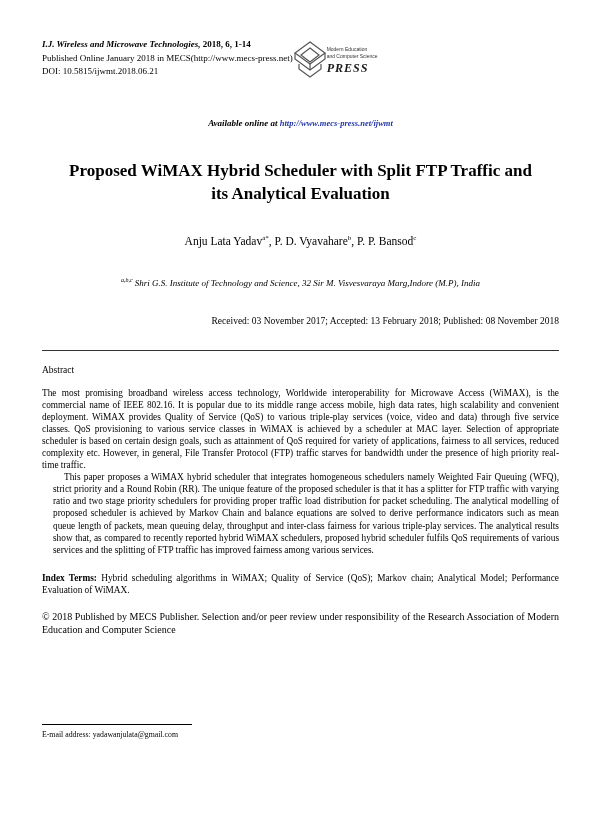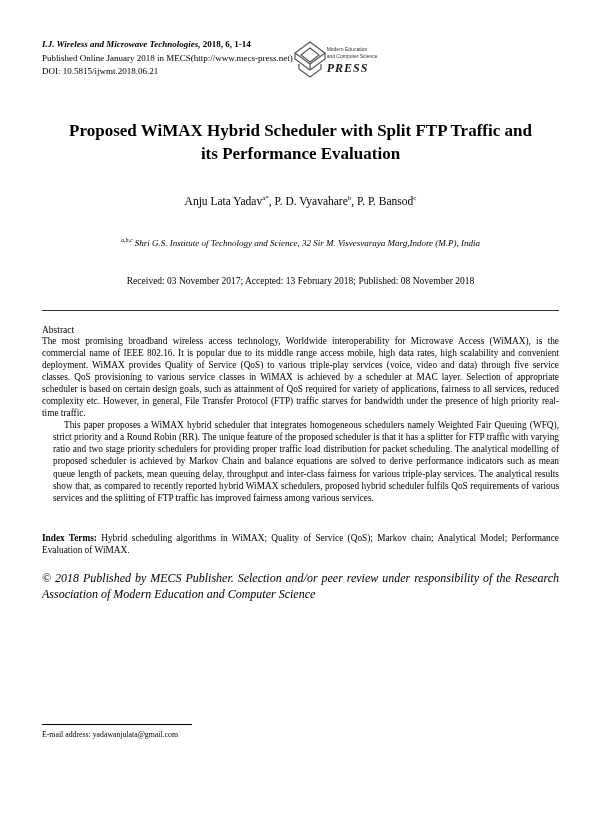--- a/index.html
+++ b/index.html
@@ -28,31 +28,31 @@
   
   .available { text-align: center; margin-top: 30px; font-size: 9px; font-weight: bold; font-style: italic; }
   .available a { color: #2438a8; font-size: 8.5px; text-decoration: none; }
 
   
   .title { margin: 32px auto 0 auto; max-width: 480px; text-align: center; font-size: 17px; line-height: 1.35; }
   .authors { margin-top: 28px; text-align: center; font-size: 11.5px; }
   .authors sup { font-size: 7px; }
   .affiliation { margin-top: 30px; text-align: center; font-size: 9px; font-style: italic; }
   .affiliation sup { font-size: 6px; font-style: italic; }
-  .dates { margin-top: 28px; text-align: center; font-size: 9.5px; }
+  .dates { margin-top: 28px; text-align: right; font-size: 9.5px; }
 
   .divider { margin-top: 24px; border-top: 1px solid #333; }
 
   
   .abstract-heading { margin-top: 14px; font-size: 9.5px; font-weight: normal; }
-  .para { font-size: 9.3px; line-height: 1.3; text-align: justify; }
+  .para { margin-top: 12px; font-size: 9.3px; line-height: 1.3; text-align: justify; }
   .para.second { margin-top: 0; text-indent: 11px; margin-left: 11px; }
-  .index-terms { margin-top: 28px; font-size: 9.3px; line-height: 1.3; text-align: justify; }
+  .index-terms { margin-top: 16px; font-size: 9.3px; line-height: 1.3; text-align: justify; }
   .index-label { font-weight: bold; }
-  .copyright { margin-top: 14px; font-size: 12px; line-height: 1.35; font-style: italic; text-align: justify; }
+  .copyright { margin-top: 14px; font-size: 10px; line-height: 1.35; text-align: justify; }
 
   
   .footnote { position: absolute; left: 42px; right: 42px; top: 724px; font-size: 7.8px; line-height: 1.5; }
   .footnote-rule { width: 150px; border-top: 1px solid #000; margin-bottom: 4px; }
 </style>
 </head>
 <body>
 
 <div class="content">
 
@@ -78,22 +78,25 @@
         </svg>
       </span>
       <div class="logo-text">
         <div class="logo-small">Modern Education</div>
         <div class="logo-small">and Computer Science</div>
         <div class="logo-press">PRESS</div>
       </div>
     </div>
   </div>
 
+  <div class="available">
+    <span>Available online at </span><a href="#">http://www.mecs-press.net/ijwmt</a>
+  </div>
 
-  <h1 class="title">Proposed WiMAX Hybrid Scheduler with Split FTP Traffic and its Performance Evaluation</h1>
+  <h1 class="title">Proposed WiMAX Hybrid Scheduler with Split FTP Traffic and its Analytical Evaluation</h1>
 
   <div class="authors">
     <span>Anju Lata Yadav</span><sup>a*</sup><span>, P. D. Vyavahare</span><sup>b</sup><span>, P. P. Bansod</span><sup>c</sup>
   </div>
 
   <div class="affiliation">
     <sup>a,b,c</sup><span> Shri G.S. Institute of Technology and Science, 32 Sir M. Visvesvaraya Marg,Indore (M.P), India</span>
   </div>
 
   <div class="dates">Received: 03 November 2017; Accepted: 13 February 2018; Published: 08 November 2018</div>

